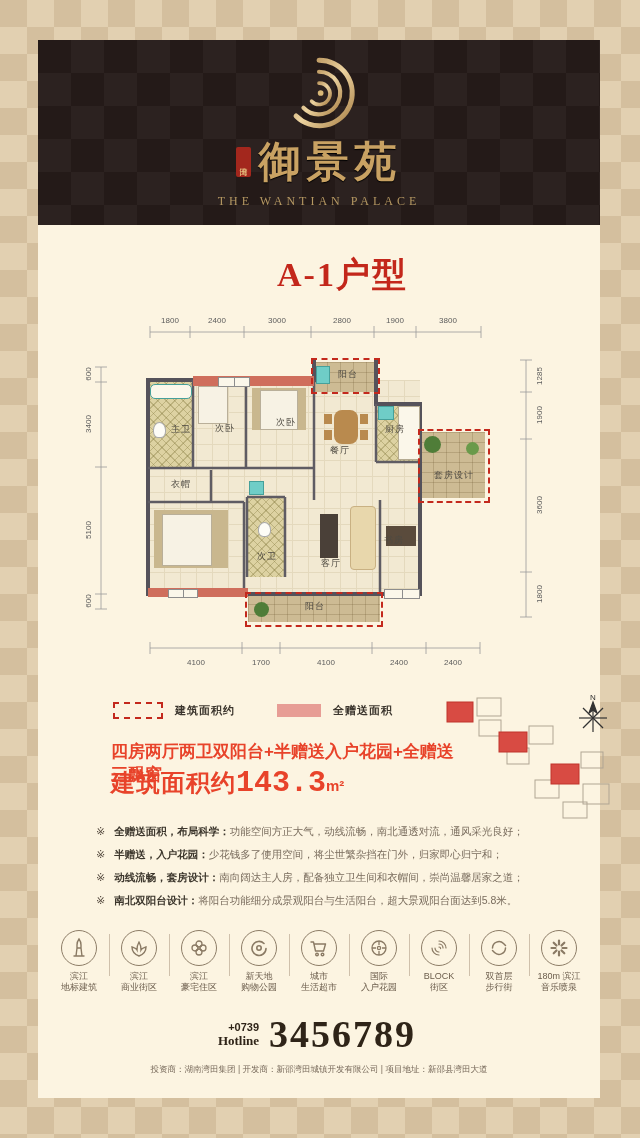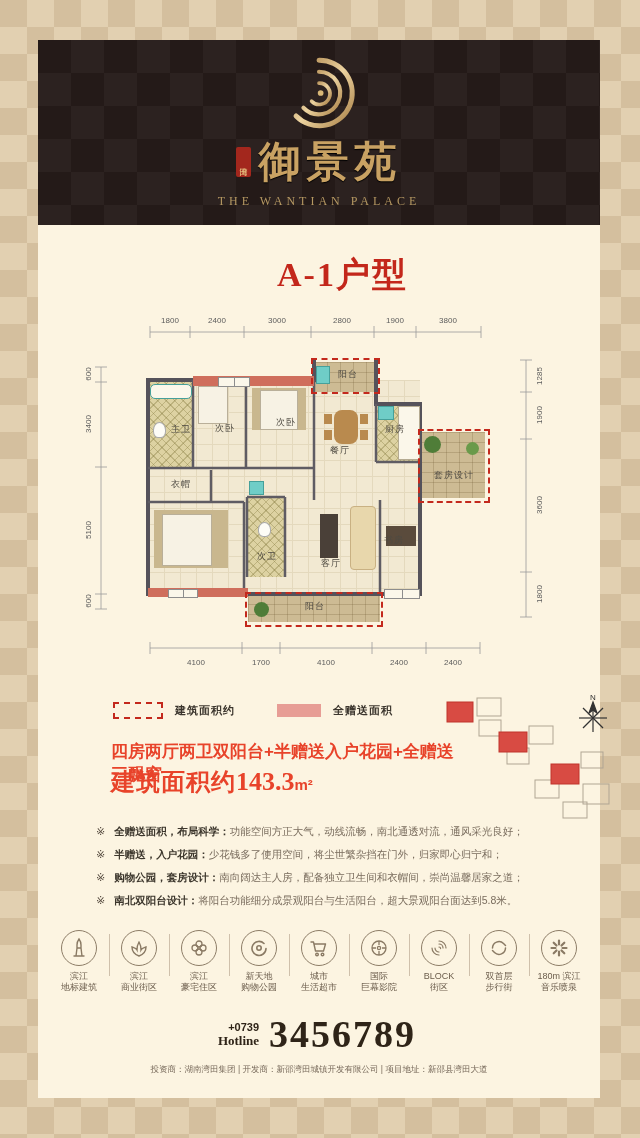--- a/index.html
+++ b/index.html
@@ -72,21 +72,21 @@
   .dim{position:absolute;font-size:8px;color:#5c5c5c;transform:translate(-50%,-50%);z-index:6;}
   .dim.v{transform:translate(-50%,-50%) rotate(-90deg);}
   
   .legend{position:absolute;left:75px;top:662px;display:flex;align-items:center;gap:12px;}
   .legend .halfbox{width:46px;height:13px;border:2px dashed #c3291d;}
   .legend .fullbox{width:44px;height:13px;background:#e79d95;margin-left:30px;}
   .legend .ltext{font-size:11px;font-weight:bold;color:#3c362e;letter-spacing:1px;}
   .headline{position:absolute;left:73px;top:700px;width:350px;font-size:17px;font-weight:bold;color:#e8432a;}
   .area-line{position:absolute;left:73px;top:726px;color:#e8432a;font-weight:bold;}
   .area-prefix{font-size:24px;letter-spacing:1px;}
-  .area-value{font-size:26px;font-family:Liberation Serif, serif;}
+  .area-value{font-size:30px;font-family:Liberation Mono, monospace;}
   .area-unit{font-size:15px;}
   
   .minimap{position:absolute;left:405px;top:652px;width:175px;height:145px;z-index:3;}
   
   .features{position:absolute;left:58px;top:784px;width:460px;}
   .feature{display:flex;align-items:flex-start;margin-bottom:9px;font-size:10.5px;line-height:14px;}
   .feature .mark{color:#5a4f43;margin-right:9px;font-size:11px;}
   .feature .lead{font-weight:bold;color:#3c362c;white-space:nowrap;}
   .feature .rest{color:#7a6d5e;}
   
@@ -281,21 +281,21 @@
     <div class="feature">
       <span class="mark">※</span>
       <span><span class="lead">全赠送面积，布局科学：</span><span class="rest">功能空间方正大气，动线流畅，南北通透对流，通风采光良好；</span></span>
     </div>
     <div class="feature">
       <span class="mark">※</span>
       <span><span class="lead">半赠送，入户花园：</span><span class="rest">少花钱多了使用空间，将尘世繁杂挡在门外，归家即心归宁和；</span></span>
     </div>
     <div class="feature">
       <span class="mark">※</span>
-      <span><span class="lead">购物公园，套房设计：</span><span class="rest">南向阔达主人房，配备独立卫生间和衣帽间，崇尚温馨居家之道；</span></span>
+      <span><span class="lead">动线流畅，套房设计：</span><span class="rest">南向阔达主人房，配备独立卫生间和衣帽间，崇尚温馨居家之道；</span></span>
     </div>
     <div class="feature">
       <span class="mark">※</span>
       <span><span class="lead">南北双阳台设计：</span><span class="rest">将阳台功能细分成景观阳台与生活阳台，超大景观阳台面达到5.8米。</span></span>
     </div>
   </div>
 
   <div class="amenities">
     <div class="amenity">
       <div class="circ">
@@ -366,21 +366,21 @@
     <div class="amenity">
       <div class="circ">
         <svg width="22" height="22" viewBox="0 0 22 22" fill="none" stroke="#8a7a64" stroke-width="1.3">
             <circle cx="11" cy="11" r="7"></circle>
             <circle cx="11" cy="11" r="1.6"></circle>
             <path d="M11 4v4 M11 14v4 M4 11h4 M14 11h4"></path>
           </svg>
       </div>
       <div class="lbl">
           <div>国际</div>
-          <div>巨幕影院</div>
+          <div>入户花园</div>
         </div>
     </div>
     <div class="amen-sep"></div>
     <div class="amenity">
       <div class="circ">
         <svg width="22" height="22" viewBox="0 0 22 22" fill="none" stroke="#8a7a64" stroke-width="1.2" stroke-linecap="round">
             <path d="M11 4a7 7 0 0 1 7 7 M11 7a4 4 0 0 1 4 4 M11 10a1.6 1.6 0 0 1 1.6 1.6 M11 18a7 7 0 0 1-7-7 M11 15a4 4 0 0 1-4-4"></path>
           </svg>
       </div>
       <div class="lbl">

